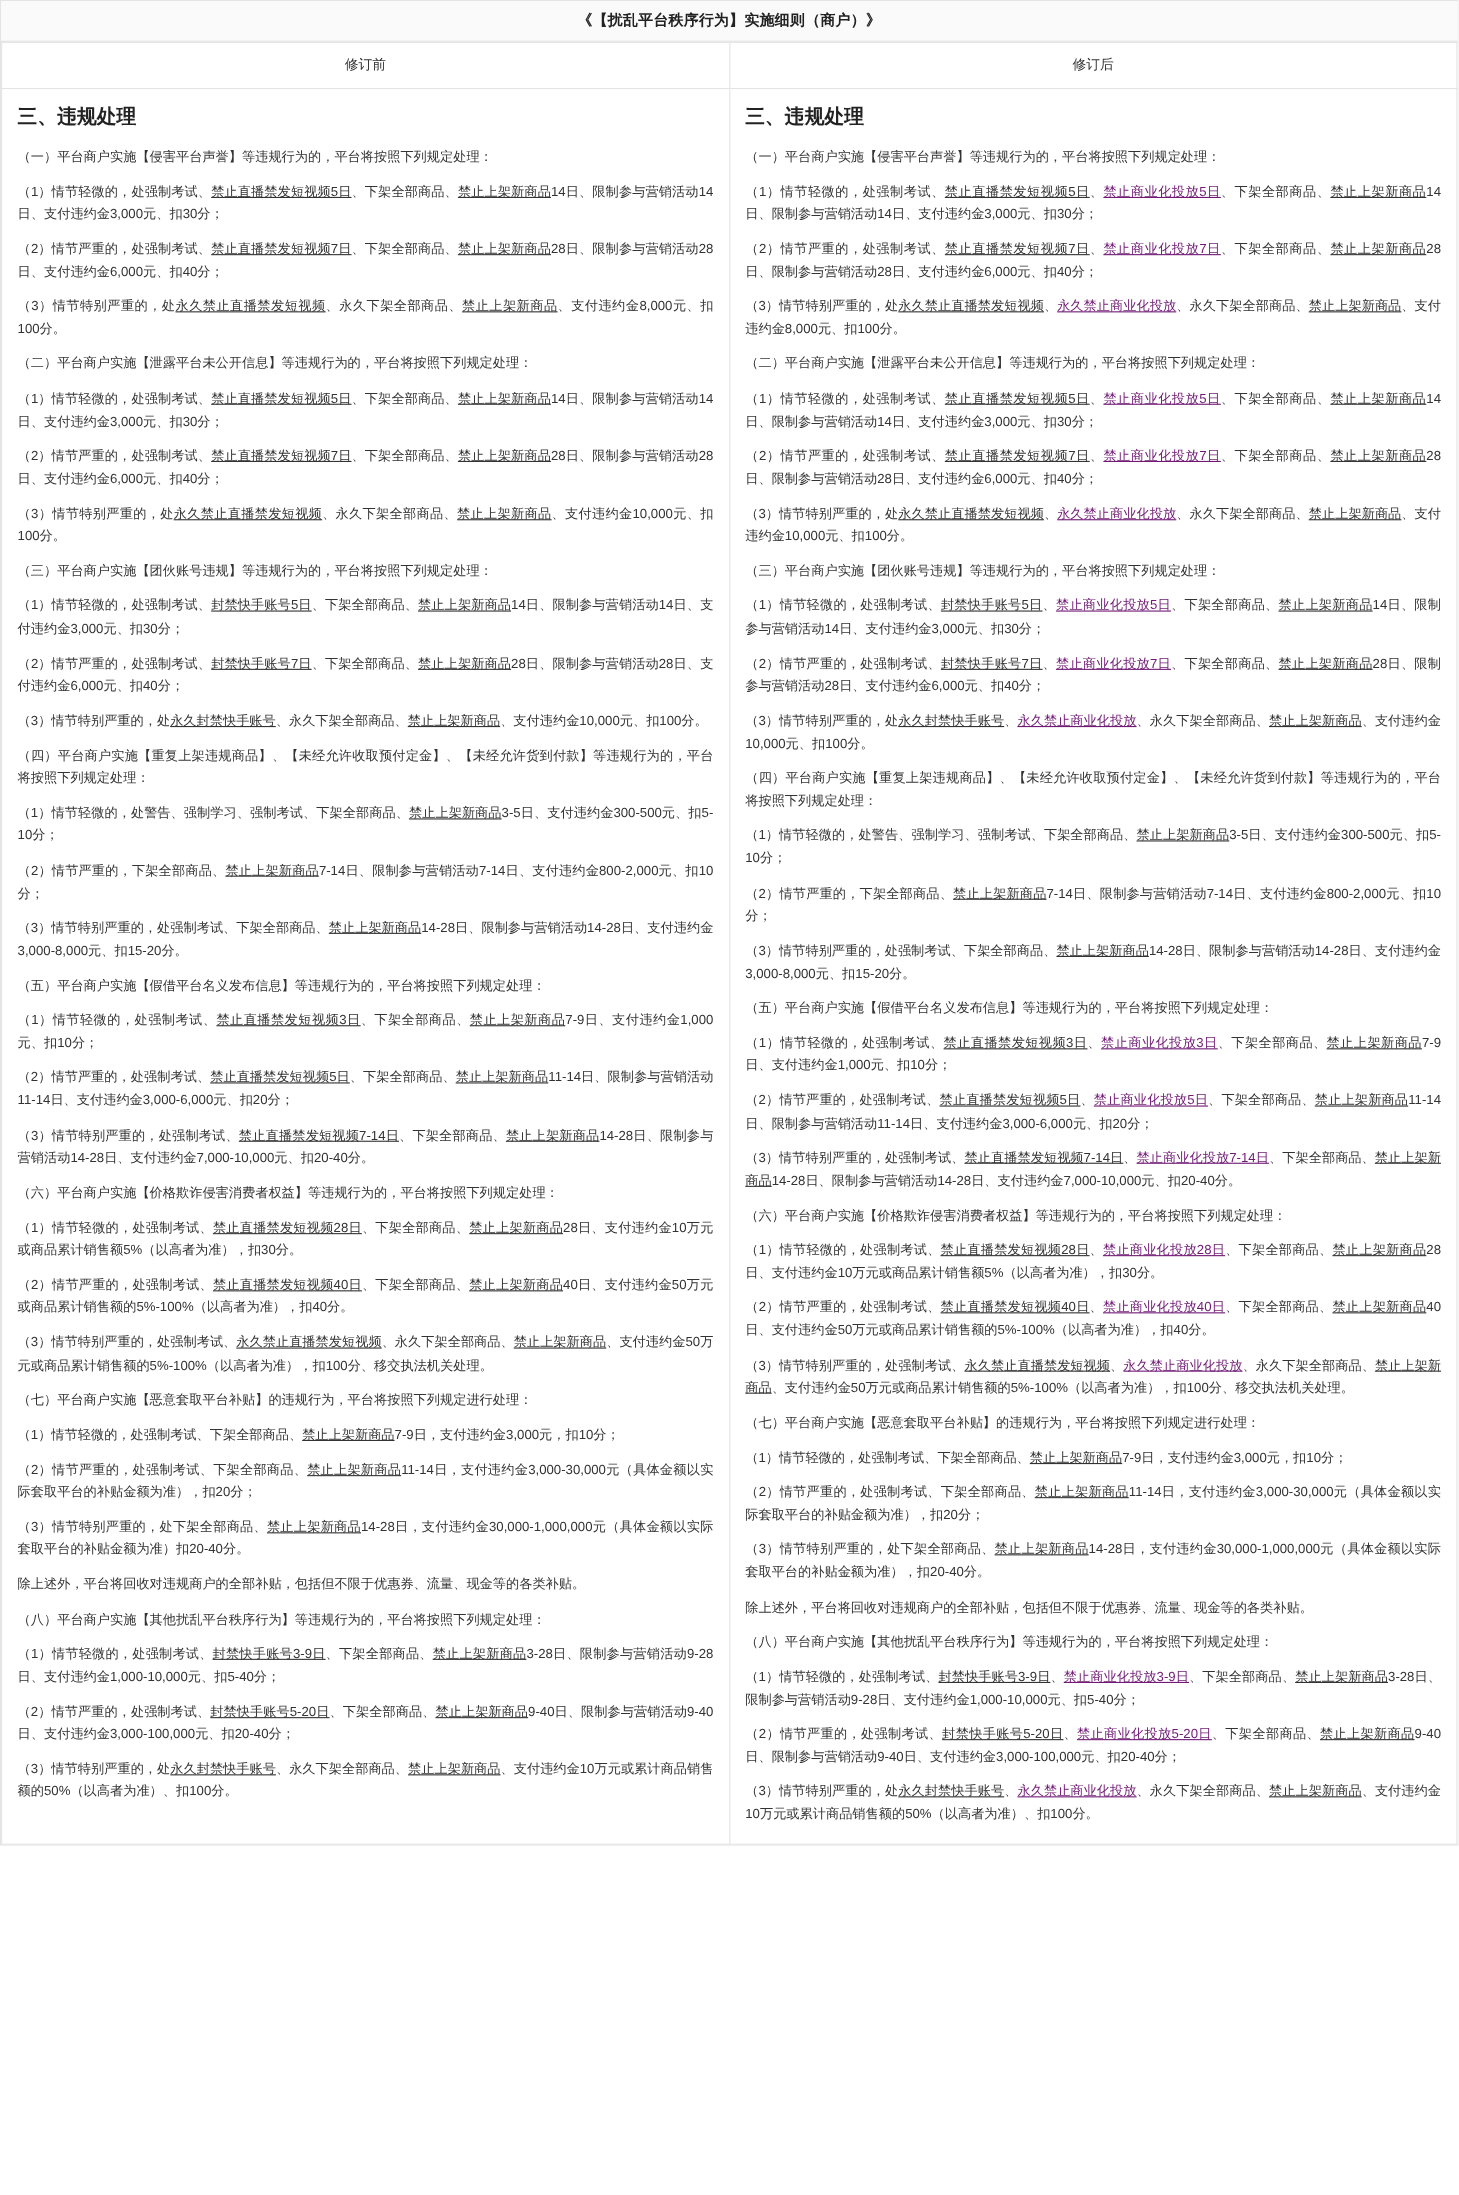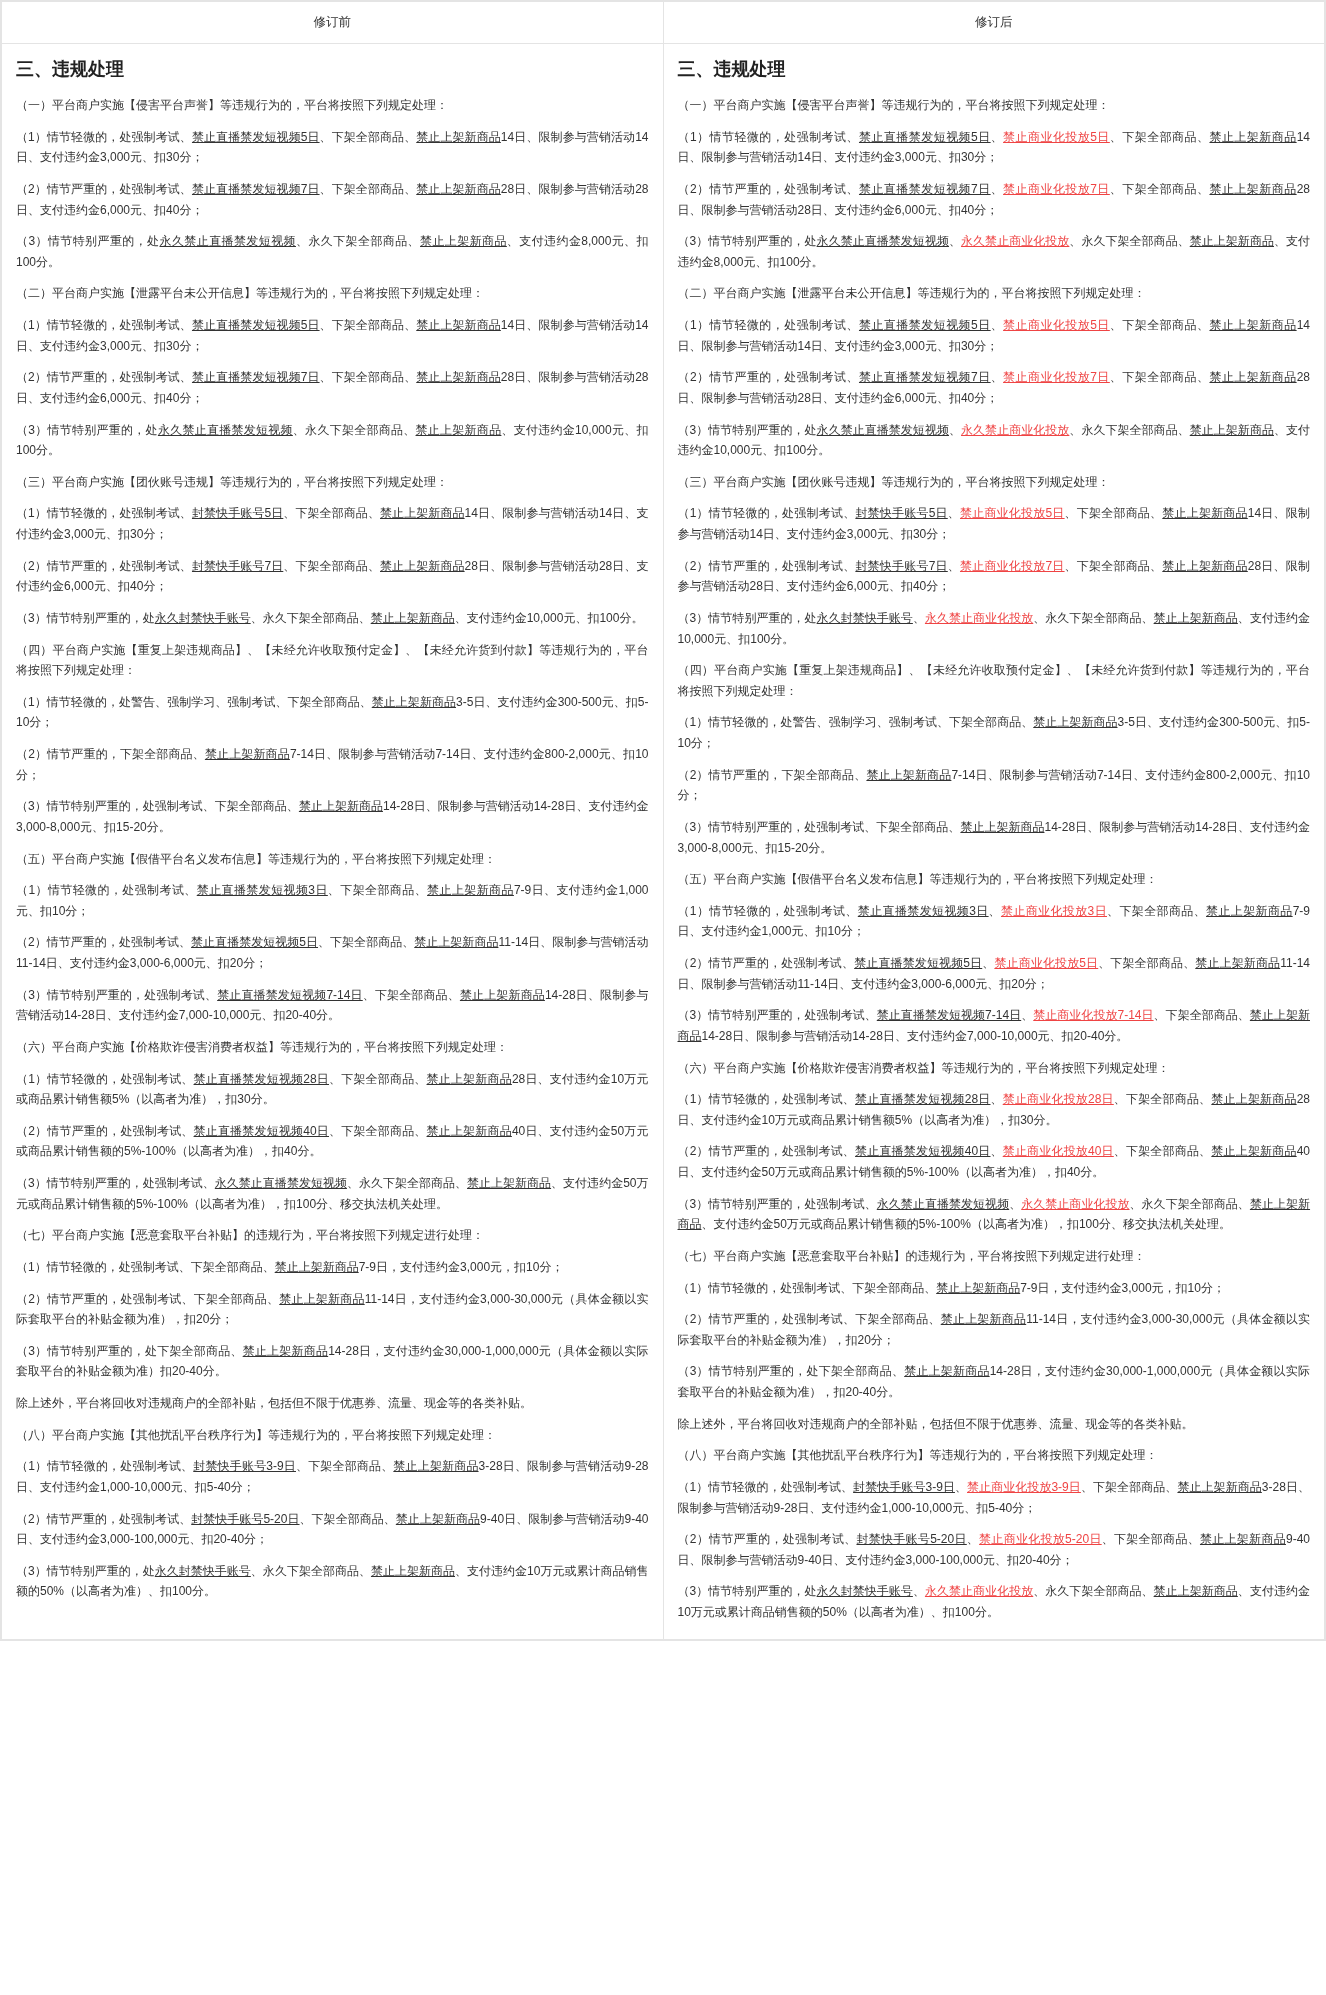--- a/index.html
+++ b/index.html
@@ -59,27 +59,28 @@
   }
   p.para {
     margin: 0 0 11px 0;
     line-height: 1.72;
     font-size: 12px;
     color: #333;
     text-align: justify;
   }
   p.para:last-child { margin-bottom: 0; }
   .u { text-decoration: underline; }
-  .ru { color: #ef4444; text-decoration: underline; }
+  .ru { color: #701a75; text-decoration: underline; }
 </style>
 </head>
 <body>
 
 <div class="page">
 
+  <div class="doc-title">《【扰乱平台秩序行为】实施细则（商户）》</div>
 
   <table class="cmp">
     <colgroup>
         <col class="c1">
         <col class="c2">
       </colgroup>
     <thead>
       <tr>
         <th>修订前</th>
         <th>修订后</th>

